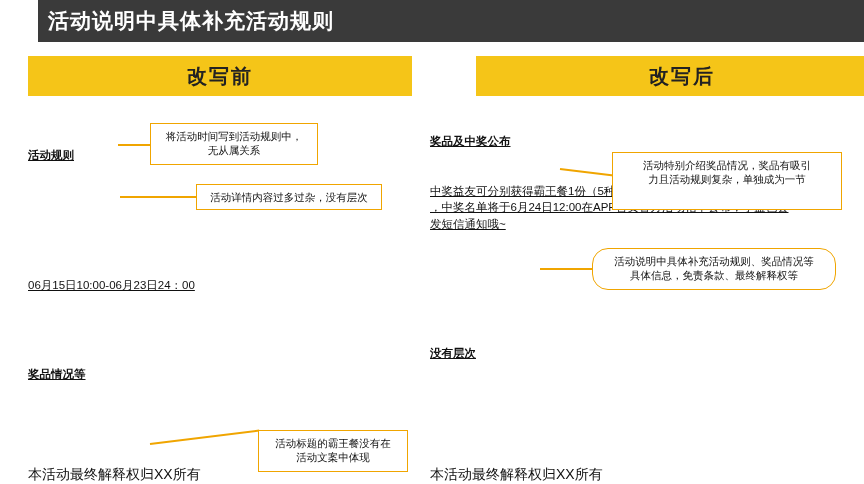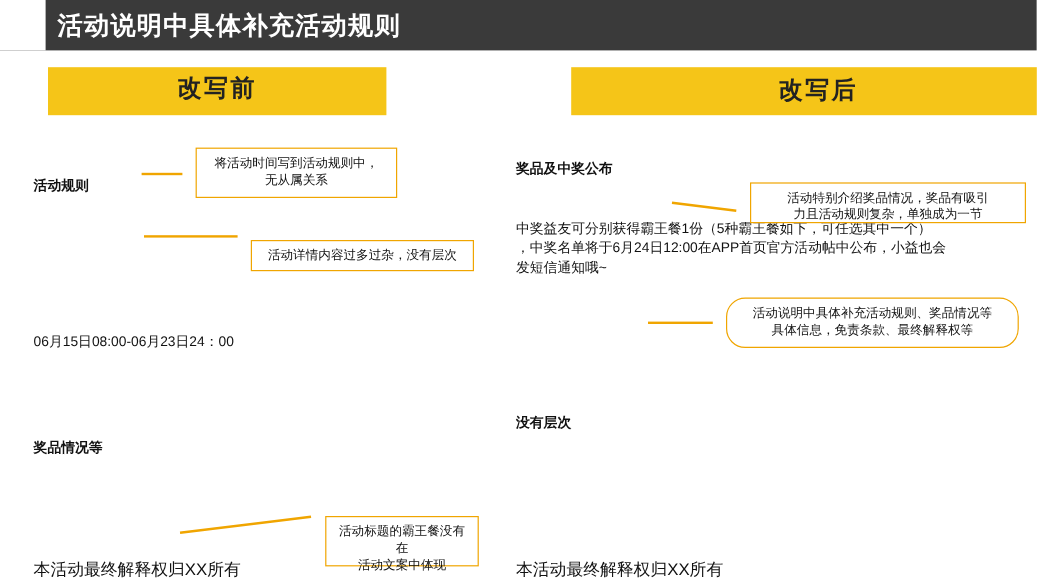--- a/index.html
+++ b/index.html
@@ -66,60 +66,59 @@
     position: absolute;
     height: 40px;
     background: #f5c518;
     color: #222222;
     font-size: 20px;
     font-weight: bold;
     text-align: center;
     line-height: 40px;
     letter-spacing: 2px;
   }
-  .hdr-left { left: 40px; top: 56px; width: 282px; font-family: Liberation Mono, monospace; }
+  .hdr-left { left: 28px; top: 56px; width: 384px; }
   .hdr-right { left: 430px; top: 56px; width: 412px; margin-left: 46px; }
   .body-text {
     position: absolute;
     font-size: 11.5px;
     color: #111111;
     line-height: 16.5px;
     white-space: pre-wrap;
   }
   .left-body {
     left: 28px;
     top: 114px;
     width: 360px;
   }
   .right-body {
     left: 430px;
     top: 100px;
     width: 420px;
   }
-  .seg { display: block; }
+  .seg { display: block; text-decoration: underline; }
   .seg.strong { font-weight: bold; }
   .gap { display: block; height: 7px; }
   
   .note {
     position: absolute;
     background: #ffffff;
     border: 1.6px solid #f0a500;
     color: #111111;
     font-size: 10.5px;
     line-height: 14px;
     padding: 5px 7px;
     box-sizing: border-box;
     text-align: center;
     white-space: pre-wrap;
-    margin-left: 13px;
   }
   .note-1 { left: 150px; top: 123px; width: 168px; height: 42px; }
-  .note-2 { left: 196px; top: 200px; width: 186px; height: 26px; text-align: center; }
-  .note-3 { left: 258px; top: 430px; width: 128px; height: 42px; }
-  .note-4 { left: 612px; top: 152px; width: 230px; height: 34px; }
+  .note-2 { left: 196px; top: 184px; width: 186px; height: 26px; text-align: center; }
+  .note-3 { left: 258px; top: 430px; width: 150px; height: 42px; }
+  .note-4 { left: 612px; top: 152px; width: 230px; height: 58px; }
   .note-5 { left: 592px; top: 248px; width: 244px; height: 42px; border-radius: 16px; }
   
   .pointer {
     position: absolute;
     background: #f0a500;
     height: 1.6px;
     transform-origin: left center;
   }
   .p1 { left: 118px; top: 144px; width: 34px; }
   .p2 { left: 120px; top: 196px; width: 78px; }
@@ -146,21 +145,21 @@
 
   <div class="divider"></div>
 
   <div class="col col-left"></div>
   <div class="col-header hdr-left">改写前</div>
 
   <div class="body-text left-body">
     <span class="seg strong">活动规则</span>
     <span class="gap"></span>
     <span class="gap"></span>
-    <span class="seg">06月15日08:00-06月23日24：00</span>
+    <span class="seg">06月15日10:00-06月23日24：00</span>
     <span class="gap"></span>
     <span class="seg strong">奖品情况等</span>
     <span class="gap"></span>
     
     
     
     
     
     
     

